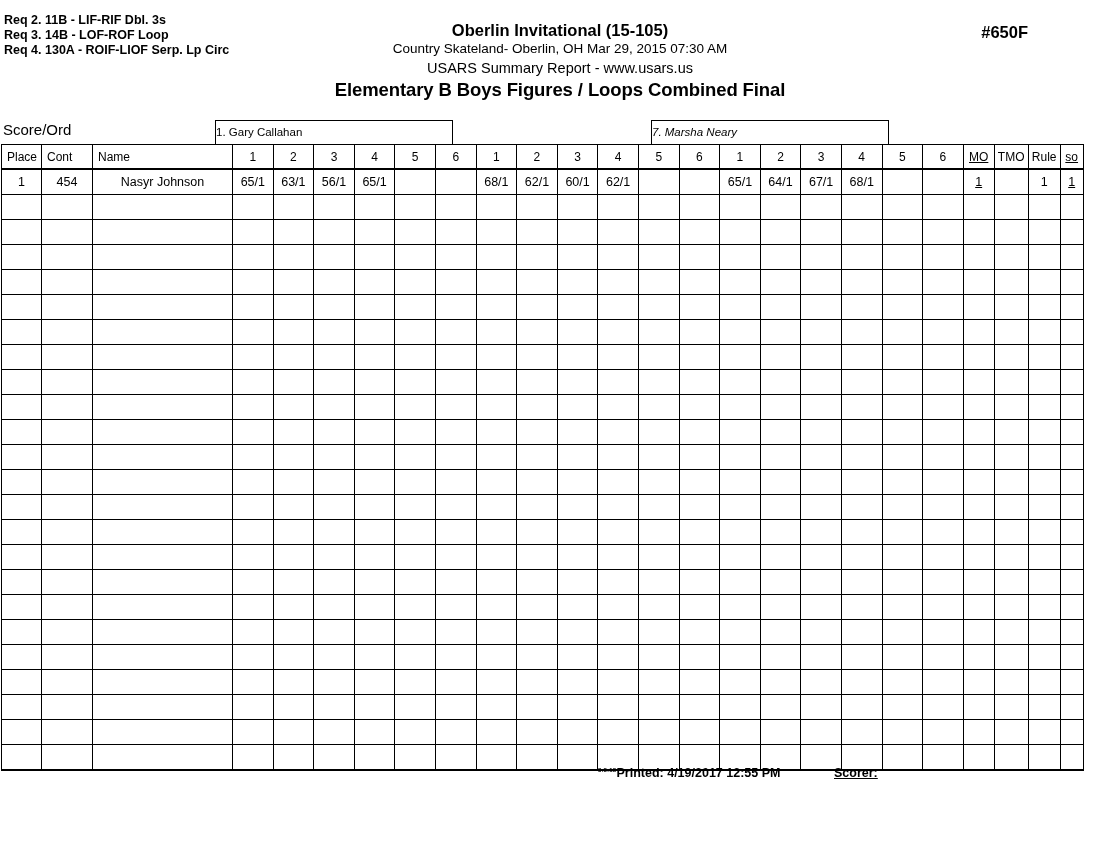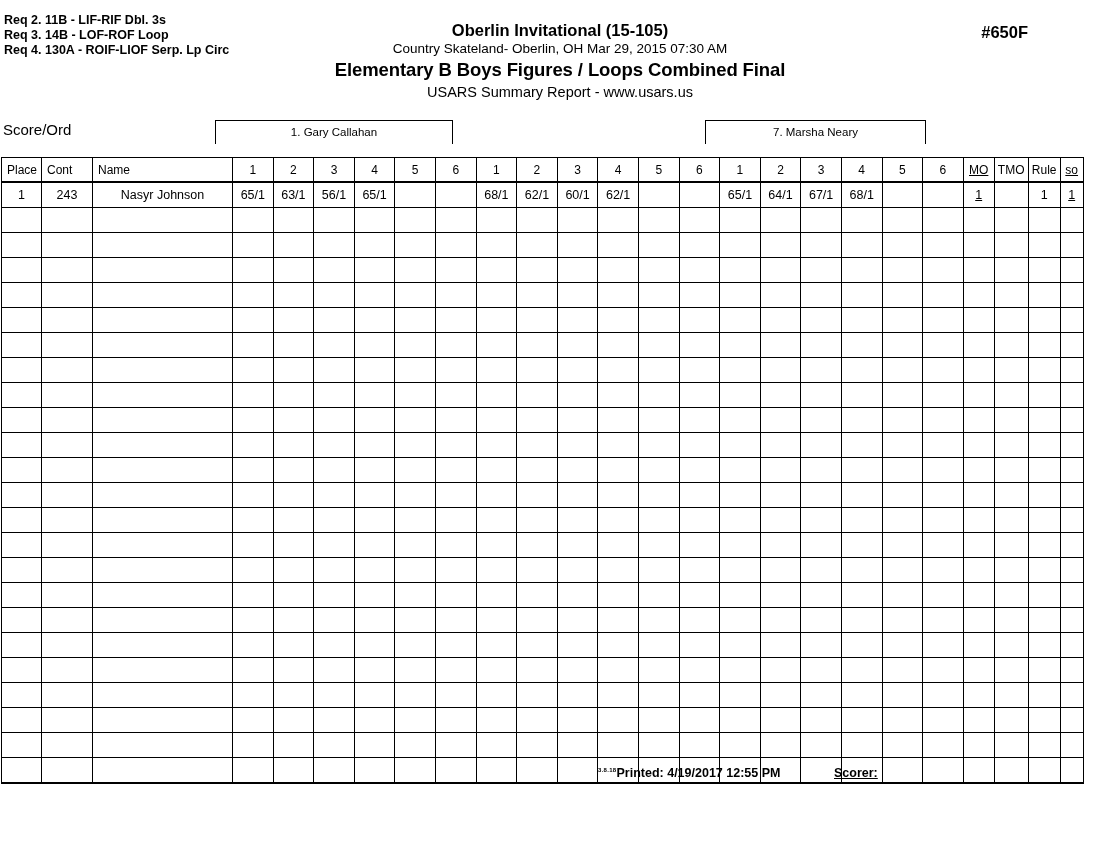--- a/index.html
+++ b/index.html
@@ -96,32 +96,30 @@
     position: absolute;
     top: 0;
     height: 24px;
     box-sizing: border-box;
     border: 1px solid #000;
     border-bottom: none;
     font-size: 11.5px;
     line-height: 22px;
     white-space: nowrap;
     background: #fff;
-    text-align: center;
   }
 
   
   #score-table {
     position: absolute;
     left: 1px;
     top: 144px;
     border-collapse: collapse;
     table-layout: fixed;
     background: #4c1d95;
-    margin-top: 13px;
   }
   #score-table td, #score-table th {
     border: 1px solid #000;
     padding: 0;
     margin: 0;
     height: 24px;
     font-weight: normal;
     text-align: center;
     vertical-align: middle;
     overflow: hidden;
@@ -211,32 +209,32 @@
 
 <div id="requirements">
   <div class="req-line">Req  2.  11B - LIF-RIF Dbl. 3s</div>
   <div class="req-line">Req  3.  14B - LOF-ROF Loop</div>
   <div class="req-line">Req  4.  130A - ROIF-LIOF Serp. Lp Circ</div>
 </div>
 
 <div id="title-block">
   <div id="event-title">Oberlin Invitational (15-105)</div>
   <div id="venue-line">Country Skateland- Oberlin, OH  Mar 29, 2015  07:30 AM</div>
+  <div id="report-line">USARS Summary Report - www.usars.us</div>
   <div id="division-title">Elementary B Boys Figures / Loops Combined Final</div>
-  <div id="report-line">USARS Summary Report - www.usars.us</div>
 </div>
 
 <div id="event-code">#650F</div>
 
 <div id="score-ord-caption">Score/Ord</div>
 
 <div id="judge-band">
   <div class="judge-caption" style="left:214px; width:238px;">1.  Gary Callahan</div>
   <div class="judge-caption" style="left:452px; width:238px;margin-top:43px;">5.  John Rangel</div>
-  <div class="judge-caption" style="left:704px; width:221px;">7.  Marsha  Neary</div>
+  <div class="judge-caption" style="left:650px; width:238px;font-style:italic;">7.  Marsha  Neary</div>
 </div>
 
 <table id="score-table">
   <thead>
     <tr>
       <td class="c-place lbl-left">Place</td>
       <td class="c-cont lbl-left">Cont</td>
       <td class="c-name lbl-left">Name</td>
 
       <td class="c-sc sep-left">1</td>
@@ -262,21 +260,21 @@
 
       <td class="c-mo sep-left">MO</td>
       <td class="c-tmo">TMO</td>
       <td class="c-rule">Rule</td>
       <td class="c-so">so</td>
     </tr>
   </thead>
   <tbody id="score-table-body">
       <tr class="data-row">
         <td class="c-place">1</td>
-        <td class="c-cont">243</td>
+        <td class="c-cont">454</td>
         <td class="c-name">Nasyr Johnson</td>
         <td class="c-sc sep-left">65/1</td>
         <td class="c-sc">63/1</td>
         <td class="c-sc">56/1</td>
         <td class="c-sc">65/1</td>
         <td class="c-sc"></td>
         <td class="c-sc"></td>
         <td class="c-sc sep-left">68/1</td>
         <td class="c-sc">62/1</td>
         <td class="c-sc">60/1</td>

